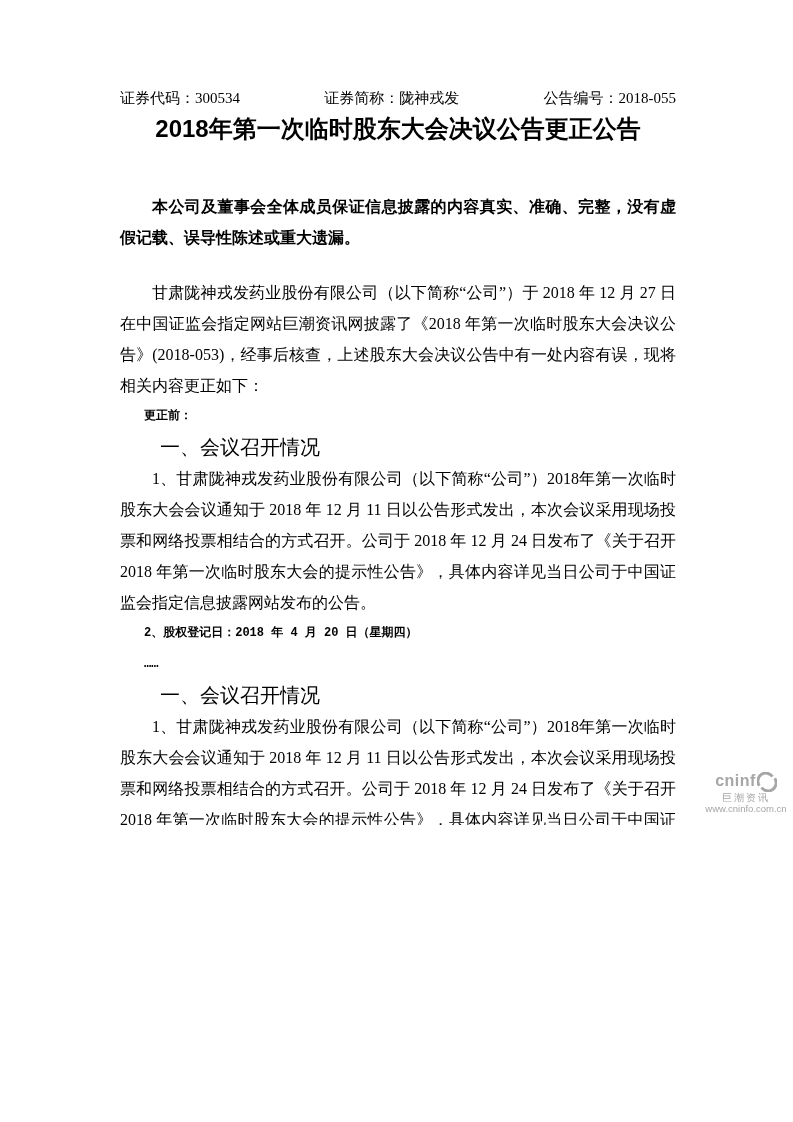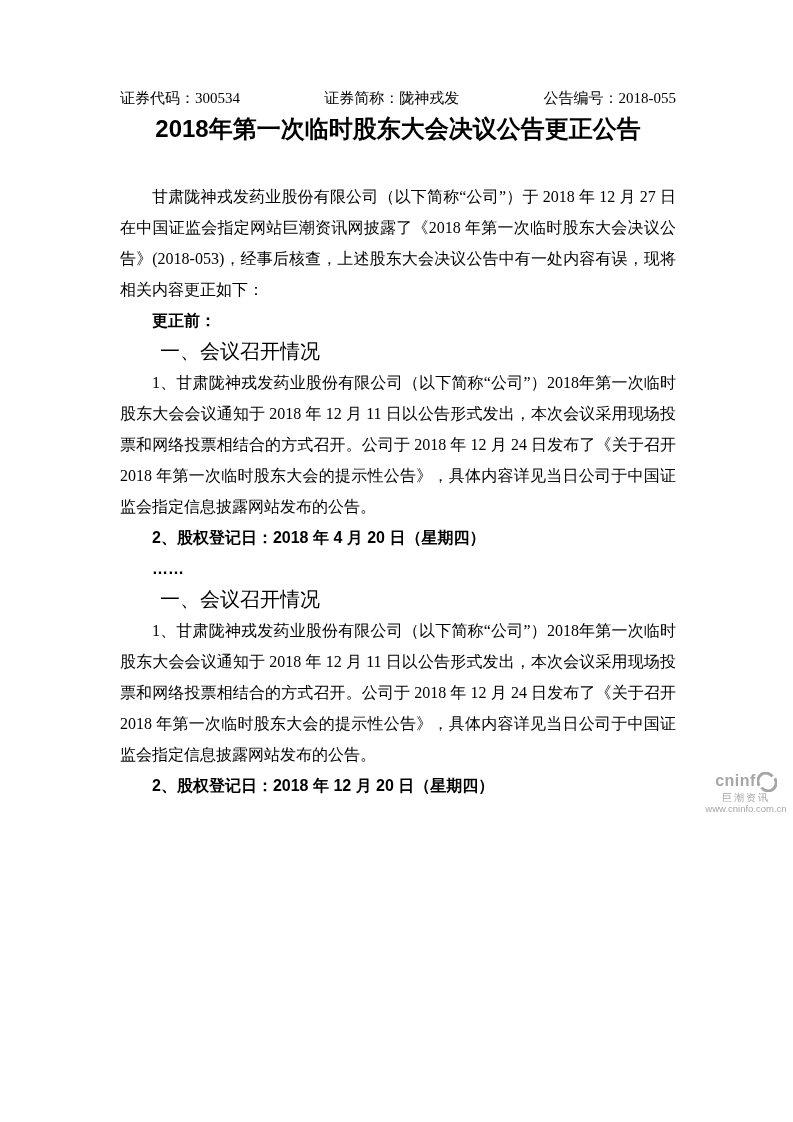--- a/index.html
+++ b/index.html
@@ -42,32 +42,32 @@
     text-indent: 2em;
     text-align: justify;
   }
   .para {
     margin: 0;
     font-size: 16px;
     line-height: 31px;
     text-indent: 2em;
     text-align: justify;
   }
-  .para.intro { margin-top: 32px; font-family: Liberation Serif, serif; }
+  .para.intro { margin-top: 24px; font-family: Liberation Serif, serif; }
   .sub-heading {
     margin: 0;
     font-size: 20px;
     line-height: 31px;
     text-indent: 2em;
   }
   .bold-line {
     margin: 0;
-    font-family: Liberation Sans, sans-serif;
+    font-family: Liberation Mono, monospace;
     font-weight: bold;
-    font-size: 16px;
+    font-size: 12px;
     line-height: 31px;
     text-indent: 2em;
   }
   .footer-logo {
     position: absolute;
     right: 4px;
     bottom: 10px;
     text-align: center;
     color: #a6a6a6;
     font-family: "Liberation Sans", sans-serif;
@@ -104,20 +104,21 @@
   <div class="content">
 
     <div class="doc-header">
       <span>证券代码：300534</span>
       <span>证券简称：陇神戎发</span>
       <span>公告编号：2018-055</span>
     </div>
 
     <h1 class="title">2018年第一次临时股东大会决议公告更正公告</h1>
 
+    <p class="statement">本公司及董事会全体成员保证信息披露的内容真实、准确、完整，没有虚假记载、误导性陈述或重大遗漏。</p>
 
     <p class="para intro">甘肃陇神戎发药业股份有限公司（以下简称“公司”）于 2018 年 12 月 27 日在中国证监会指定网站巨潮资讯网披露了《2018 年第一次临时股东大会决议公告》(2018-053)，经事后核查，上述股东大会决议公告中有一处内容有误，现将相关内容更正如下：</p>
 
     <p class="bold-line">更正前：</p>
     <p class="sub-heading">一、会议召开情况</p>
     <p class="para">1、甘肃陇神戎发药业股份有限公司（以下简称“公司”）2018年第一次临时股东大会会议通知于 2018 年 12 月 11 日以公告形式发出，本次会议采用现场投票和网络投票相结合的方式召开。公司于 2018 年 12 月 24 日发布了《关于召开 2018 年第一次临时股东大会的提示性公告》，具体内容详见当日公司于中国证监会指定信息披露网站发布的公告。</p>
     <p class="bold-line">2、股权登记日：2018 年 4 月 20 日（星期四）</p>
     <p class="bold-line">……</p>
 
     <p class="sub-heading">一、会议召开情况</p>

